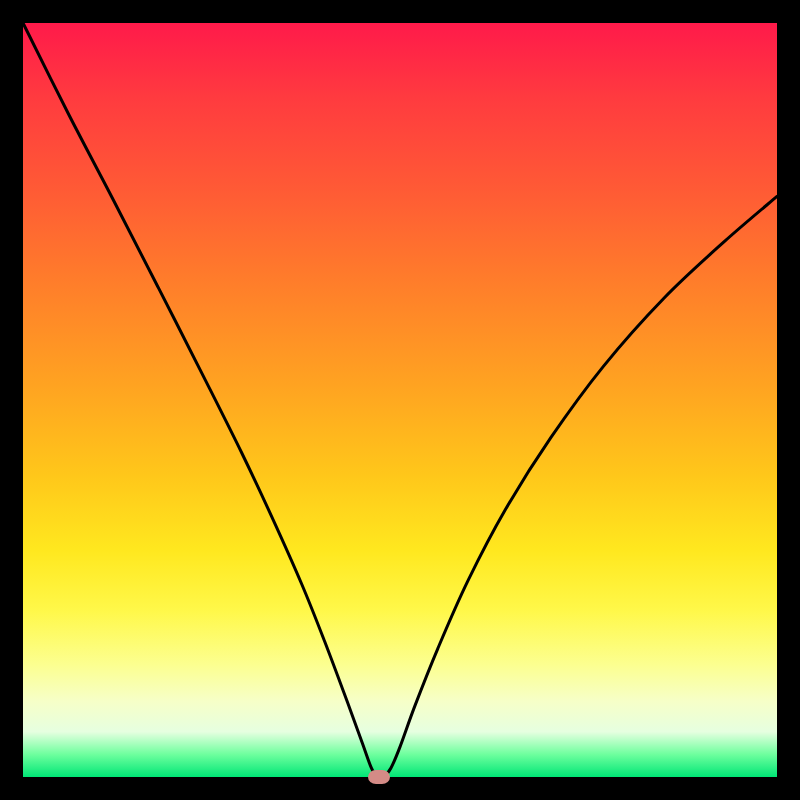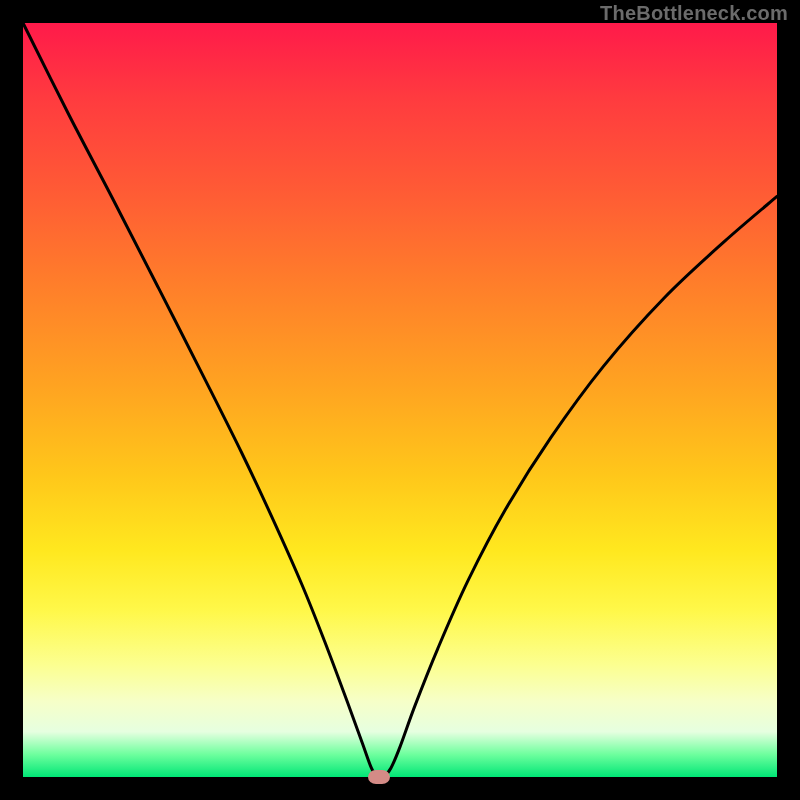--- a/index.html
+++ b/index.html
@@ -71,14 +71,13 @@
 </head>
 <body>
 
 <div class="frame">
   <div class="plot">
     <svg class="curve" viewBox="0 0 754 754">
       <path id="curve-path" fill="none" stroke="#000" stroke-width="3" stroke-linejoin="round" stroke-linecap="round" d="M 0 0 C 7.54 15.08, 30.16 60.95, 45.24 90.48 C 60.32 120.01, 75.40 148.04, 90.48 177.19 C 105.56 206.34, 120.64 235.88, 135.72 265.41 C 150.80 294.94, 167.14 326.98, 180.96 354.38 C 194.78 381.78, 207.35 406.53, 218.66 429.78 C 229.97 453.03, 238.77 471.88, 248.82 493.87 C 258.87 515.86, 270.18 541.00, 278.98 561.73 C 287.78 582.47, 294.06 598.80, 301.60 618.28 C 309.14 637.76, 317.94 661.63, 324.22 678.60 C 330.50 695.57, 335.28 709.01, 339.30 720.07 C 343.32 731.13, 345.83 739.30, 348.35 744.95 C 350.86 750.61, 352.37 752.49, 354.38 754.00 C 356.39 755.51, 358.15 755.51, 360.41 754.00 C 362.67 752.49, 365.19 749.98, 367.95 744.95 C 370.72 739.93, 372.98 734.27, 377.00 723.84 C 381.02 713.41, 385.80 698.71, 392.08 682.37 C 398.36 666.03, 405.90 646.55, 414.70 625.82 C 423.50 605.08, 433.55 581.21, 444.86 557.96 C 456.17 534.71, 468.74 510.21, 482.56 486.33 C 496.38 462.45, 511.46 438.58, 527.80 414.70 C 544.14 390.82, 561.73 366.32, 580.58 343.07 C 599.43 319.82, 620.79 295.94, 640.90 275.21 C 661.01 254.47, 682.37 235.63, 701.22 218.66 C 720.07 201.70, 745.20 180.96, 754.00 173.42"></path>
     </svg>
     <div id="marker" class="marker" style="left: 355.888px; top: 754px; background: rgb(212, 139, 134);"></div>
   </div>
-  <div class="watermark">TheBottleneck.com</div>
 </div>
 
 </body></html>

